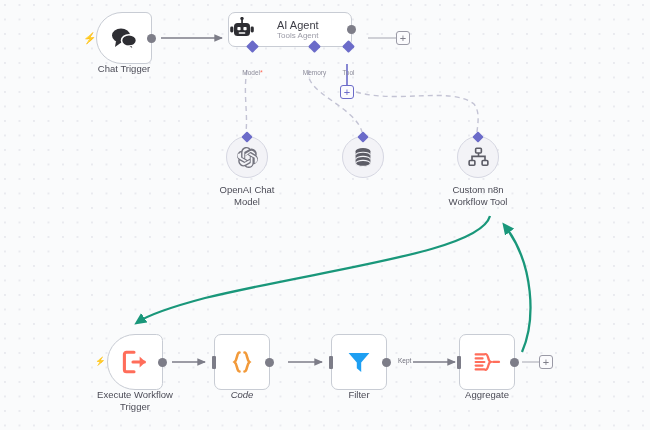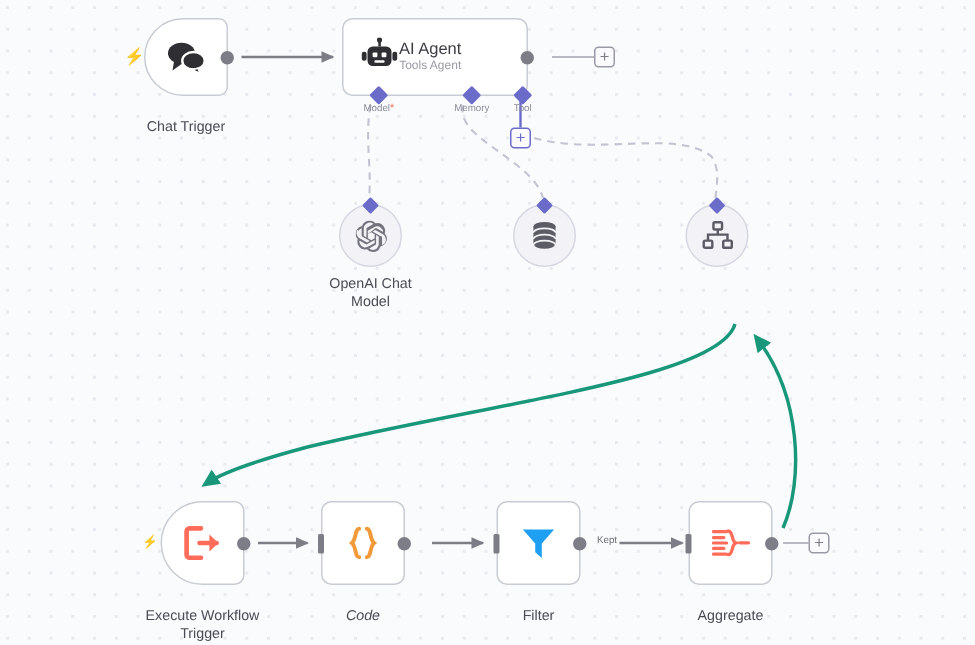--- a/index.html
+++ b/index.html
@@ -42,39 +42,38 @@
   }
   .node.trigger {
     border-top-left-radius: 30px;
     border-bottom-left-radius: 30px;
   }
   .node-label {
     position: absolute;
     top: 100%;
     left: 50%;
     transform: translateX(-50%);
-    margin-top: 16px;
+    margin-top: 0;
     font-size: 9.5px;
     color: #4b4b56;
     text-align: center;
     line-height: 1.25;
     white-space: nowrap;
     font-weight: 400;
   }
 
   
   .sq { width: 56px; height: 56px; }
 
   
   #node-ai-agent {
     left: 228px; top: 12px;
-    width: 124px; height: 52px;
+    width: 124px; height: 35px;
     justify-content: flex-start;
-    padding-left: 11px;
-    gap: 0;
+    gap: 22px;
   }
   #node-ai-agent .titles { display:flex; flex-direction:column; gap:1px; }
   .ai-title { font-size: 11px; color: #3d3d46; line-height: 1.1; }
   .ai-sub  { font-size: 8px;  color: #9a9aa6; line-height: 1.1; text-align: center; }
 
   
   .subnode {
     position: absolute;
     width: 42px; height: 42px;
     border-radius: 50%;
@@ -272,20 +271,24 @@
   </div>
 
   <div class="subnode" id="node-workflow-tool" style="left:457px; top:136px;">
     <span class="diamond"></span>
     <svg class="icon" width="21" height="20" viewBox="0 0 22 20">
       <rect x="8" y="0.8" width="6" height="5" rx="1" fill="none" stroke="#5c5c66" stroke-width="1.7"></rect>
       <rect x="1.2" y="13.6" width="6" height="5" rx="1" fill="none" stroke="#5c5c66" stroke-width="1.7"></rect>
       <rect x="14.8" y="13.6" width="6" height="5" rx="1" fill="none" stroke="#5c5c66" stroke-width="1.7"></rect>
       <path d="M11 5.8 L11 9.4 M4.2 13.6 L4.2 9.4 L17.8 9.4 L17.8 13.6" stroke="#5c5c66" stroke-width="1.7" fill="none"></path>
     </svg>
+    <span class="node-label">
+      <span>Custom n8n</span><br>
+      <span>Workflow Tool</span>
+    </span>
   </div>
 
   <div class="node trigger sq" id="node-execute-trigger" style="left:107px; top:334px;">
     <span class="bolt small" style="left:-13px; top:22px;">⚡</span>
     <svg class="icon" width="26" height="24" viewBox="0 0 26 24">
       <path d="M12 2.2 H4.4 a2 2 0 0 0 -2 2 V19.8 a2 2 0 0 0 2 2 H12" fill="none" stroke="#ff6d5a" stroke-width="3.1" stroke-linecap="round"></path>
       <path d="M11 12 H22.4" stroke="#ff6d5a" stroke-width="3.1" stroke-linecap="round"></path>
       <path d="M17.6 6.4 L23.6 12 L17.6 17.6 Z" fill="#ff6d5a"></path>
     </svg>
     <span class="out-dot" style="right:-5px; top:50%; margin-top:-4.5px;"></span>

